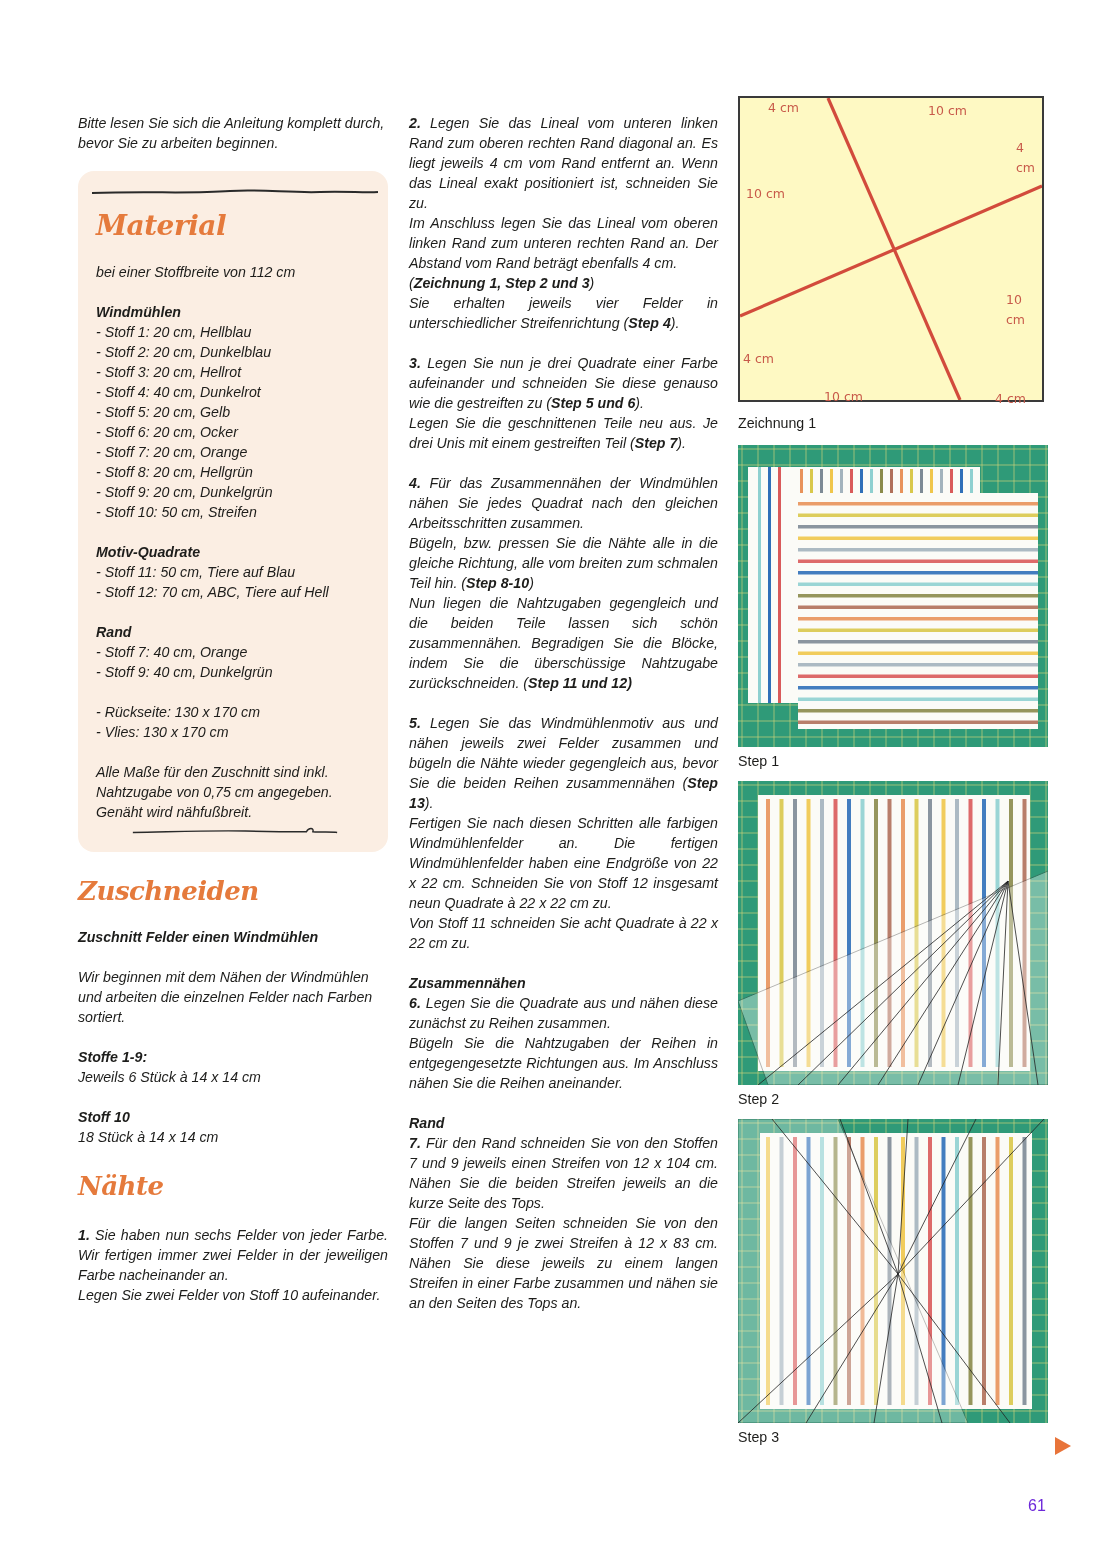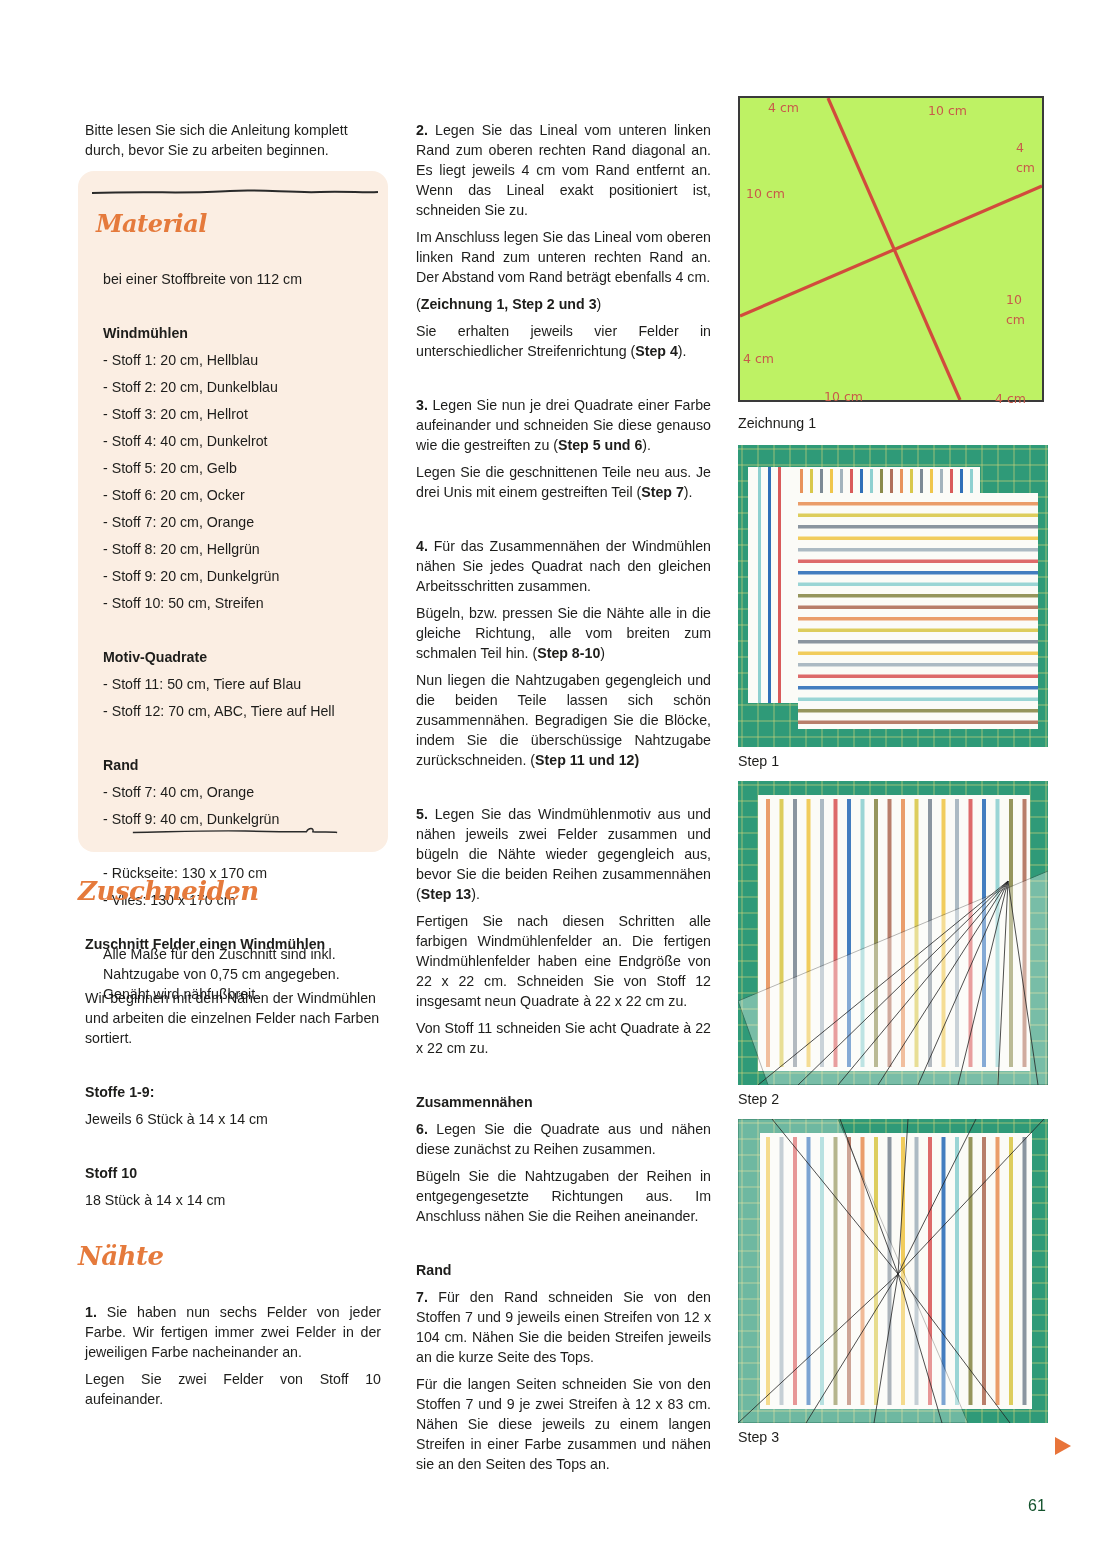--- a/index.html
+++ b/index.html
@@ -4,68 +4,68 @@
   <style>
     html, body { margin: 0; padding: 0; background: #ffffff; }
     body {
       width: 1100px; height: 1555px; position: relative; overflow: hidden;
       font-family: "Liberation Sans", sans-serif; color: #1d1d1b;
     }
     .col { position: absolute; font-size: 14.2px; line-height: 20px; }
     .col1 { left: 78px; top: 113px; width: 310px; }
     .col2 { left: 409px; top: 113px; width: 309px; }
     .col3 { left: 738px; top: 96px; width: 312px; }
-    p { margin: 7px; }
+    p { margin: 0; font-style: italic; }
     .justify { text-align: justify; }
     .gap { height: 20px; }
     b { font-weight: bold; }
 
     .material-box {
       position: absolute; left: 78px; top: 171px; width: 310px; height: 681px;
       background: #fbeee3; border-radius: 16px;
     }
     .material-box .inner { position: absolute; left: 18px; top: 0; width: 280px; font-size: 14.2px; line-height: 20px; }
     .squiggle { position: absolute; left: 12px; width: 290px; height: 10px; }
     .script-title {
       font-family: "DejaVu Serif", serif; font-style: italic; font-weight: bold;
       color: #e57a3c; letter-spacing: -0.5px;
     }
     .section-title { font-size: 26px; line-height: 34px; }
 
     .drawing {
       position: relative; width: 306px; height: 306px; border: 2px solid #3a3a3a;
-      background: #bef264; box-sizing: border-box;
+      background: #fef9c3; box-sizing: border-box;
     }
     .drawing svg { position: absolute; left: 0; top: 0; }
     .dlabel { position: absolute; color: #c85a4a; font-size: 12.5px; font-family: "DejaVu Sans", sans-serif; }
 
     .caption { font-size: 14.2px; line-height: 20px; margin-top: 4px; }
     .photo { position: relative; width: 310px; overflow: hidden; background: #2f9a78; }
     .photo svg { display: block; }
 
     .next-arrow {
       position: absolute; left: 1055px; top: 1437px; width: 0; height: 0;
       border-top: 9px solid transparent; border-bottom: 9px solid transparent;
       border-left: 16px solid #e8743a;
     }
     .footer-brand { position: absolute; left: 78px; top: 1577px; font-size: 11px; color: #8a8a8a; }
-    .page-number { position: absolute; left: 1028px; top: 1497px; font-size: 16px; color: #14532d; }
+    .page-number { position: absolute; left: 1028px; top: 1497px; font-size: 16px; color: #6d28d9; }
   </style>
 </head>
 <body>
 
 <div class="col col1">
   <p class="justify" style="text-align:left;">Bitte lesen Sie sich die Anleitung komplett durch, bevor Sie zu arbeiten beginnen.</p>
 </div>
 
 <div class="material-box">
   <svg class="squiggle" style="top:16px;" viewBox="0 0 290 10">
     <path d="M2 6 C 60 4, 100 7, 140 4 C 170 2, 200 6, 230 5 C 255 4, 275 6, 288 5" stroke="#2a2a2a" stroke-width="2" fill="none"></path>
   </svg>
-  <div class="script-title" style="position:absolute; left:18px; top:38px; font-size:24px;">Material</div>
+  <div class="script-title" style="position:absolute; left:18px; top:38px; font-size:28px;">Material</div>
   <div class="inner" style="top:91px;">
     <p>bei einer Stoffbreite von 112 cm</p>
     <div class="gap"></div>
     <p><b>Windmühlen</b></p>
     <p>- Stoff 1: 20 cm, Hellblau</p>
     <p>- Stoff 2: 20 cm, Dunkelblau</p>
     <p>- Stoff 3: 20 cm, Hellrot</p>
     <p>- Stoff 4: 40 cm, Dunkelrot</p>
     <p>- Stoff 5: 20 cm, Gelb</p>
     <p>- Stoff 6: 20 cm, Ocker</p>

